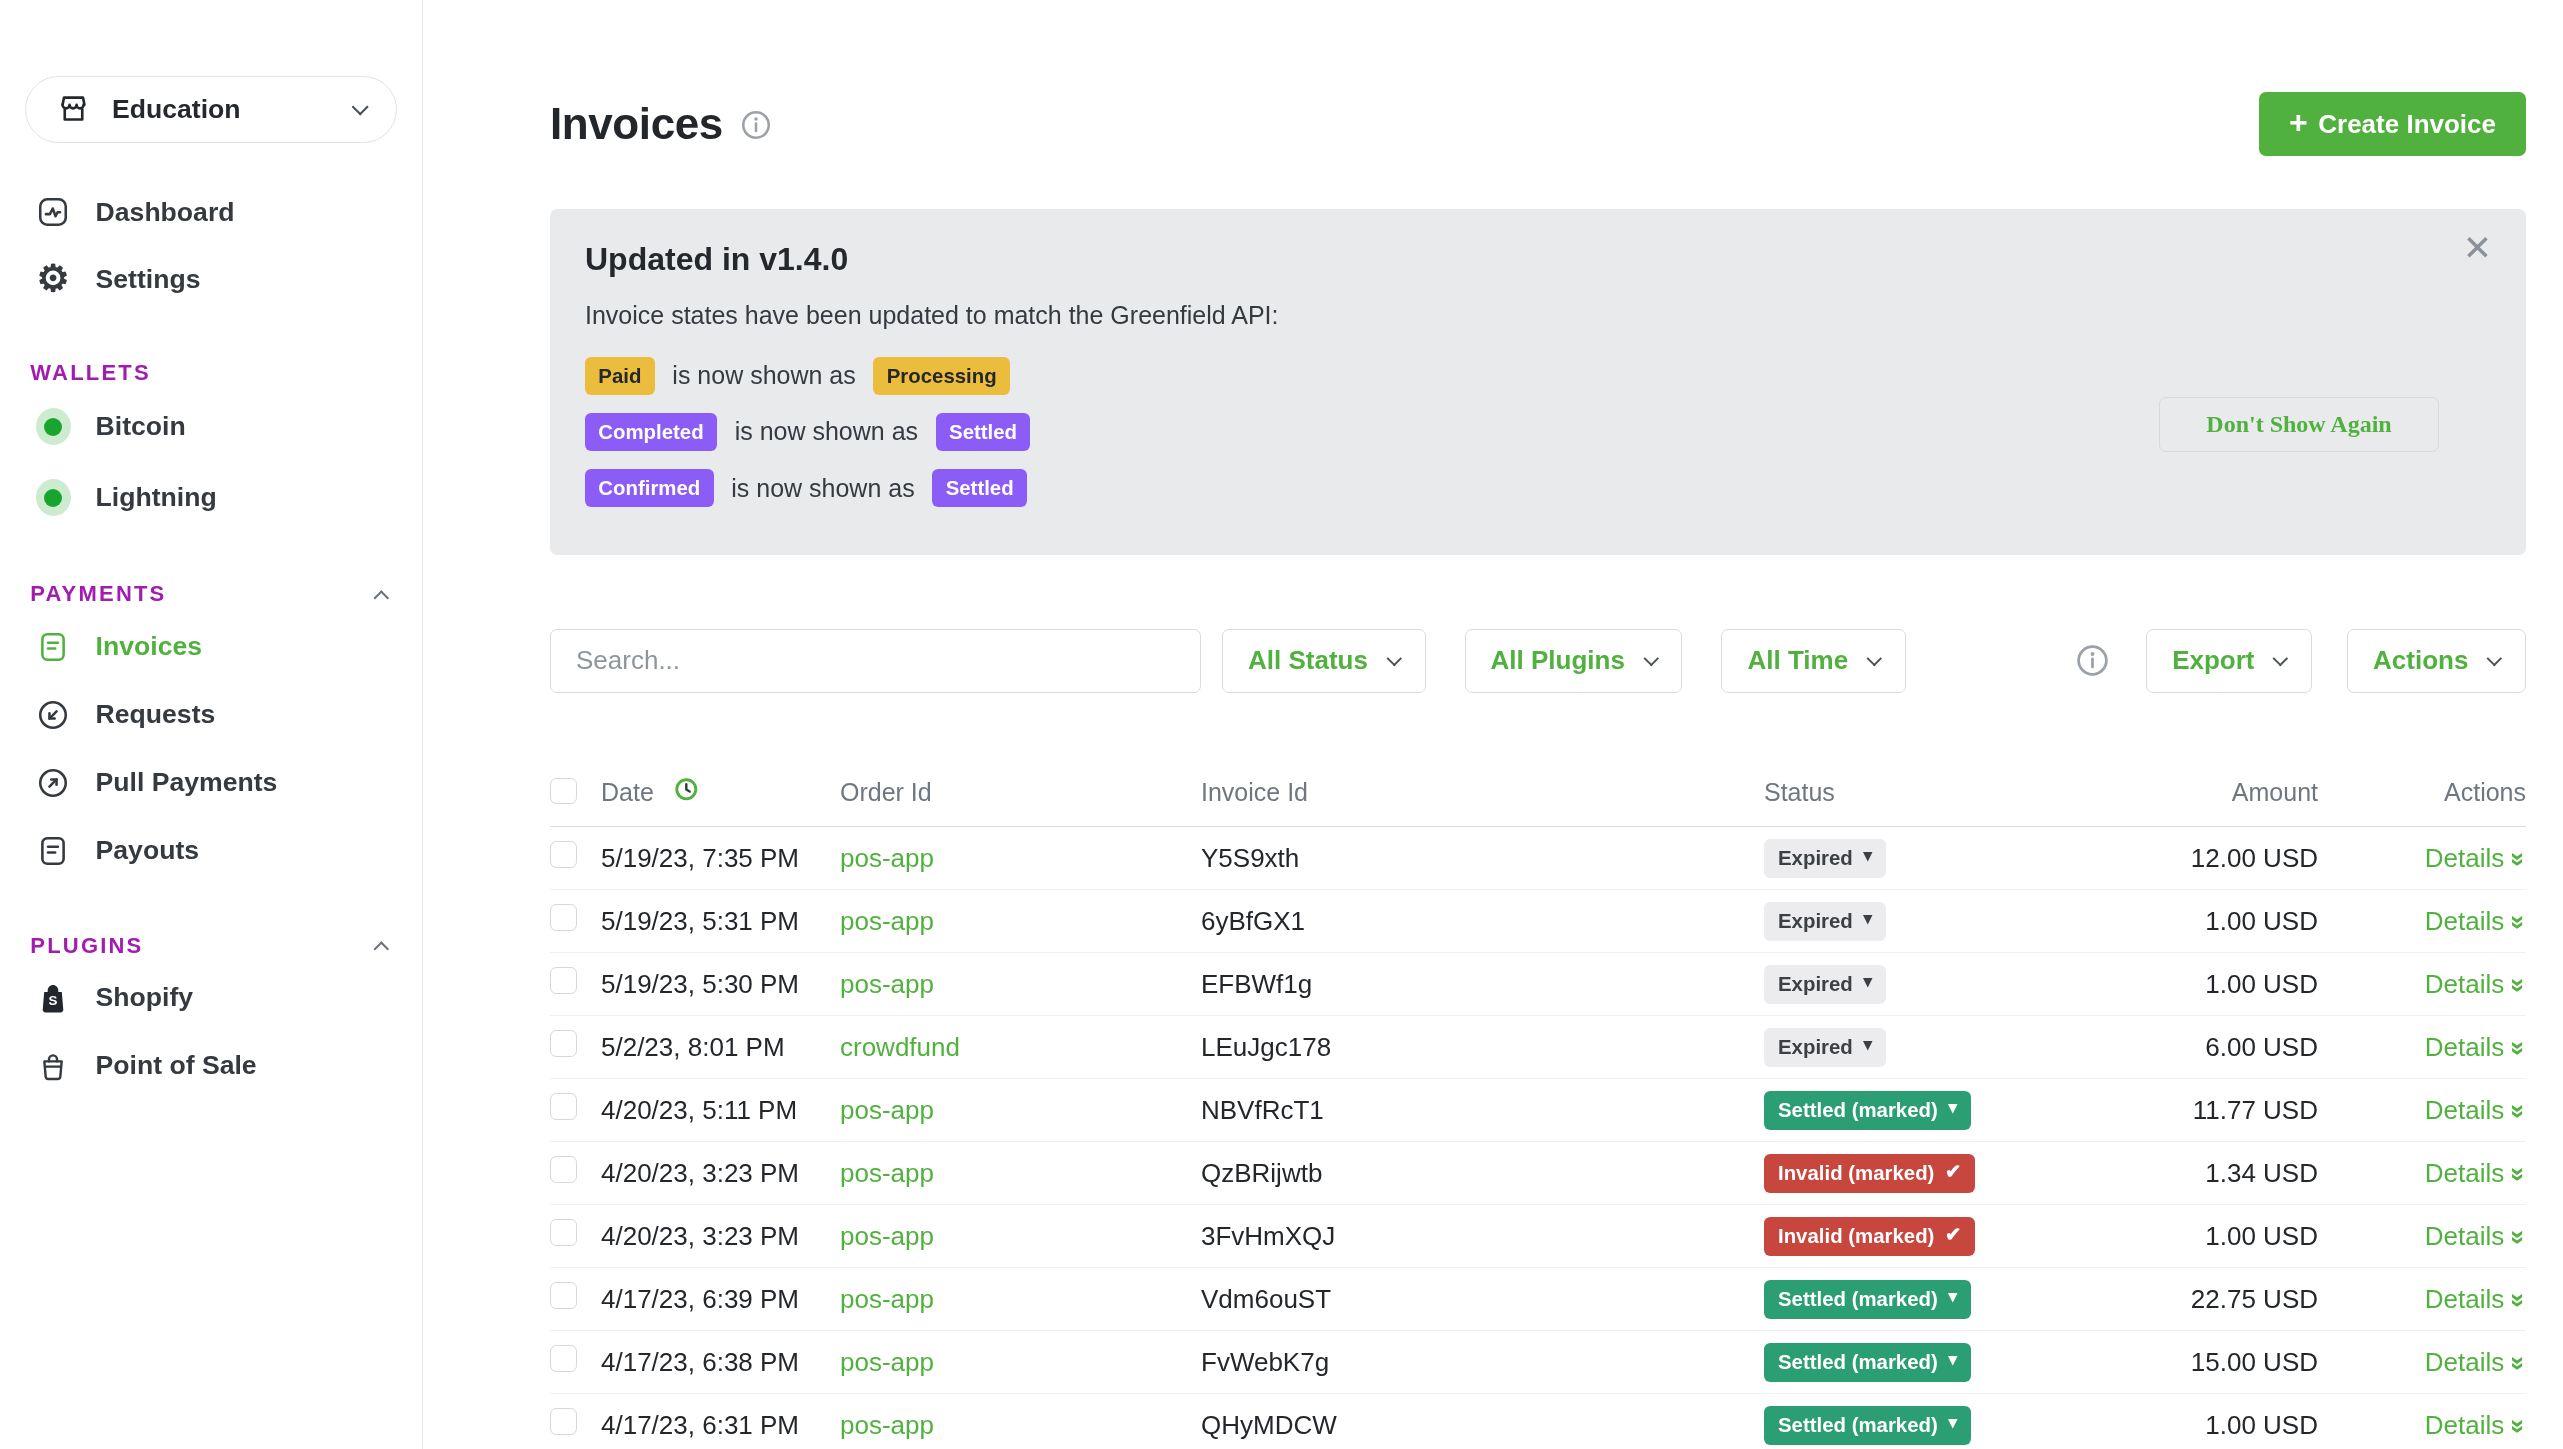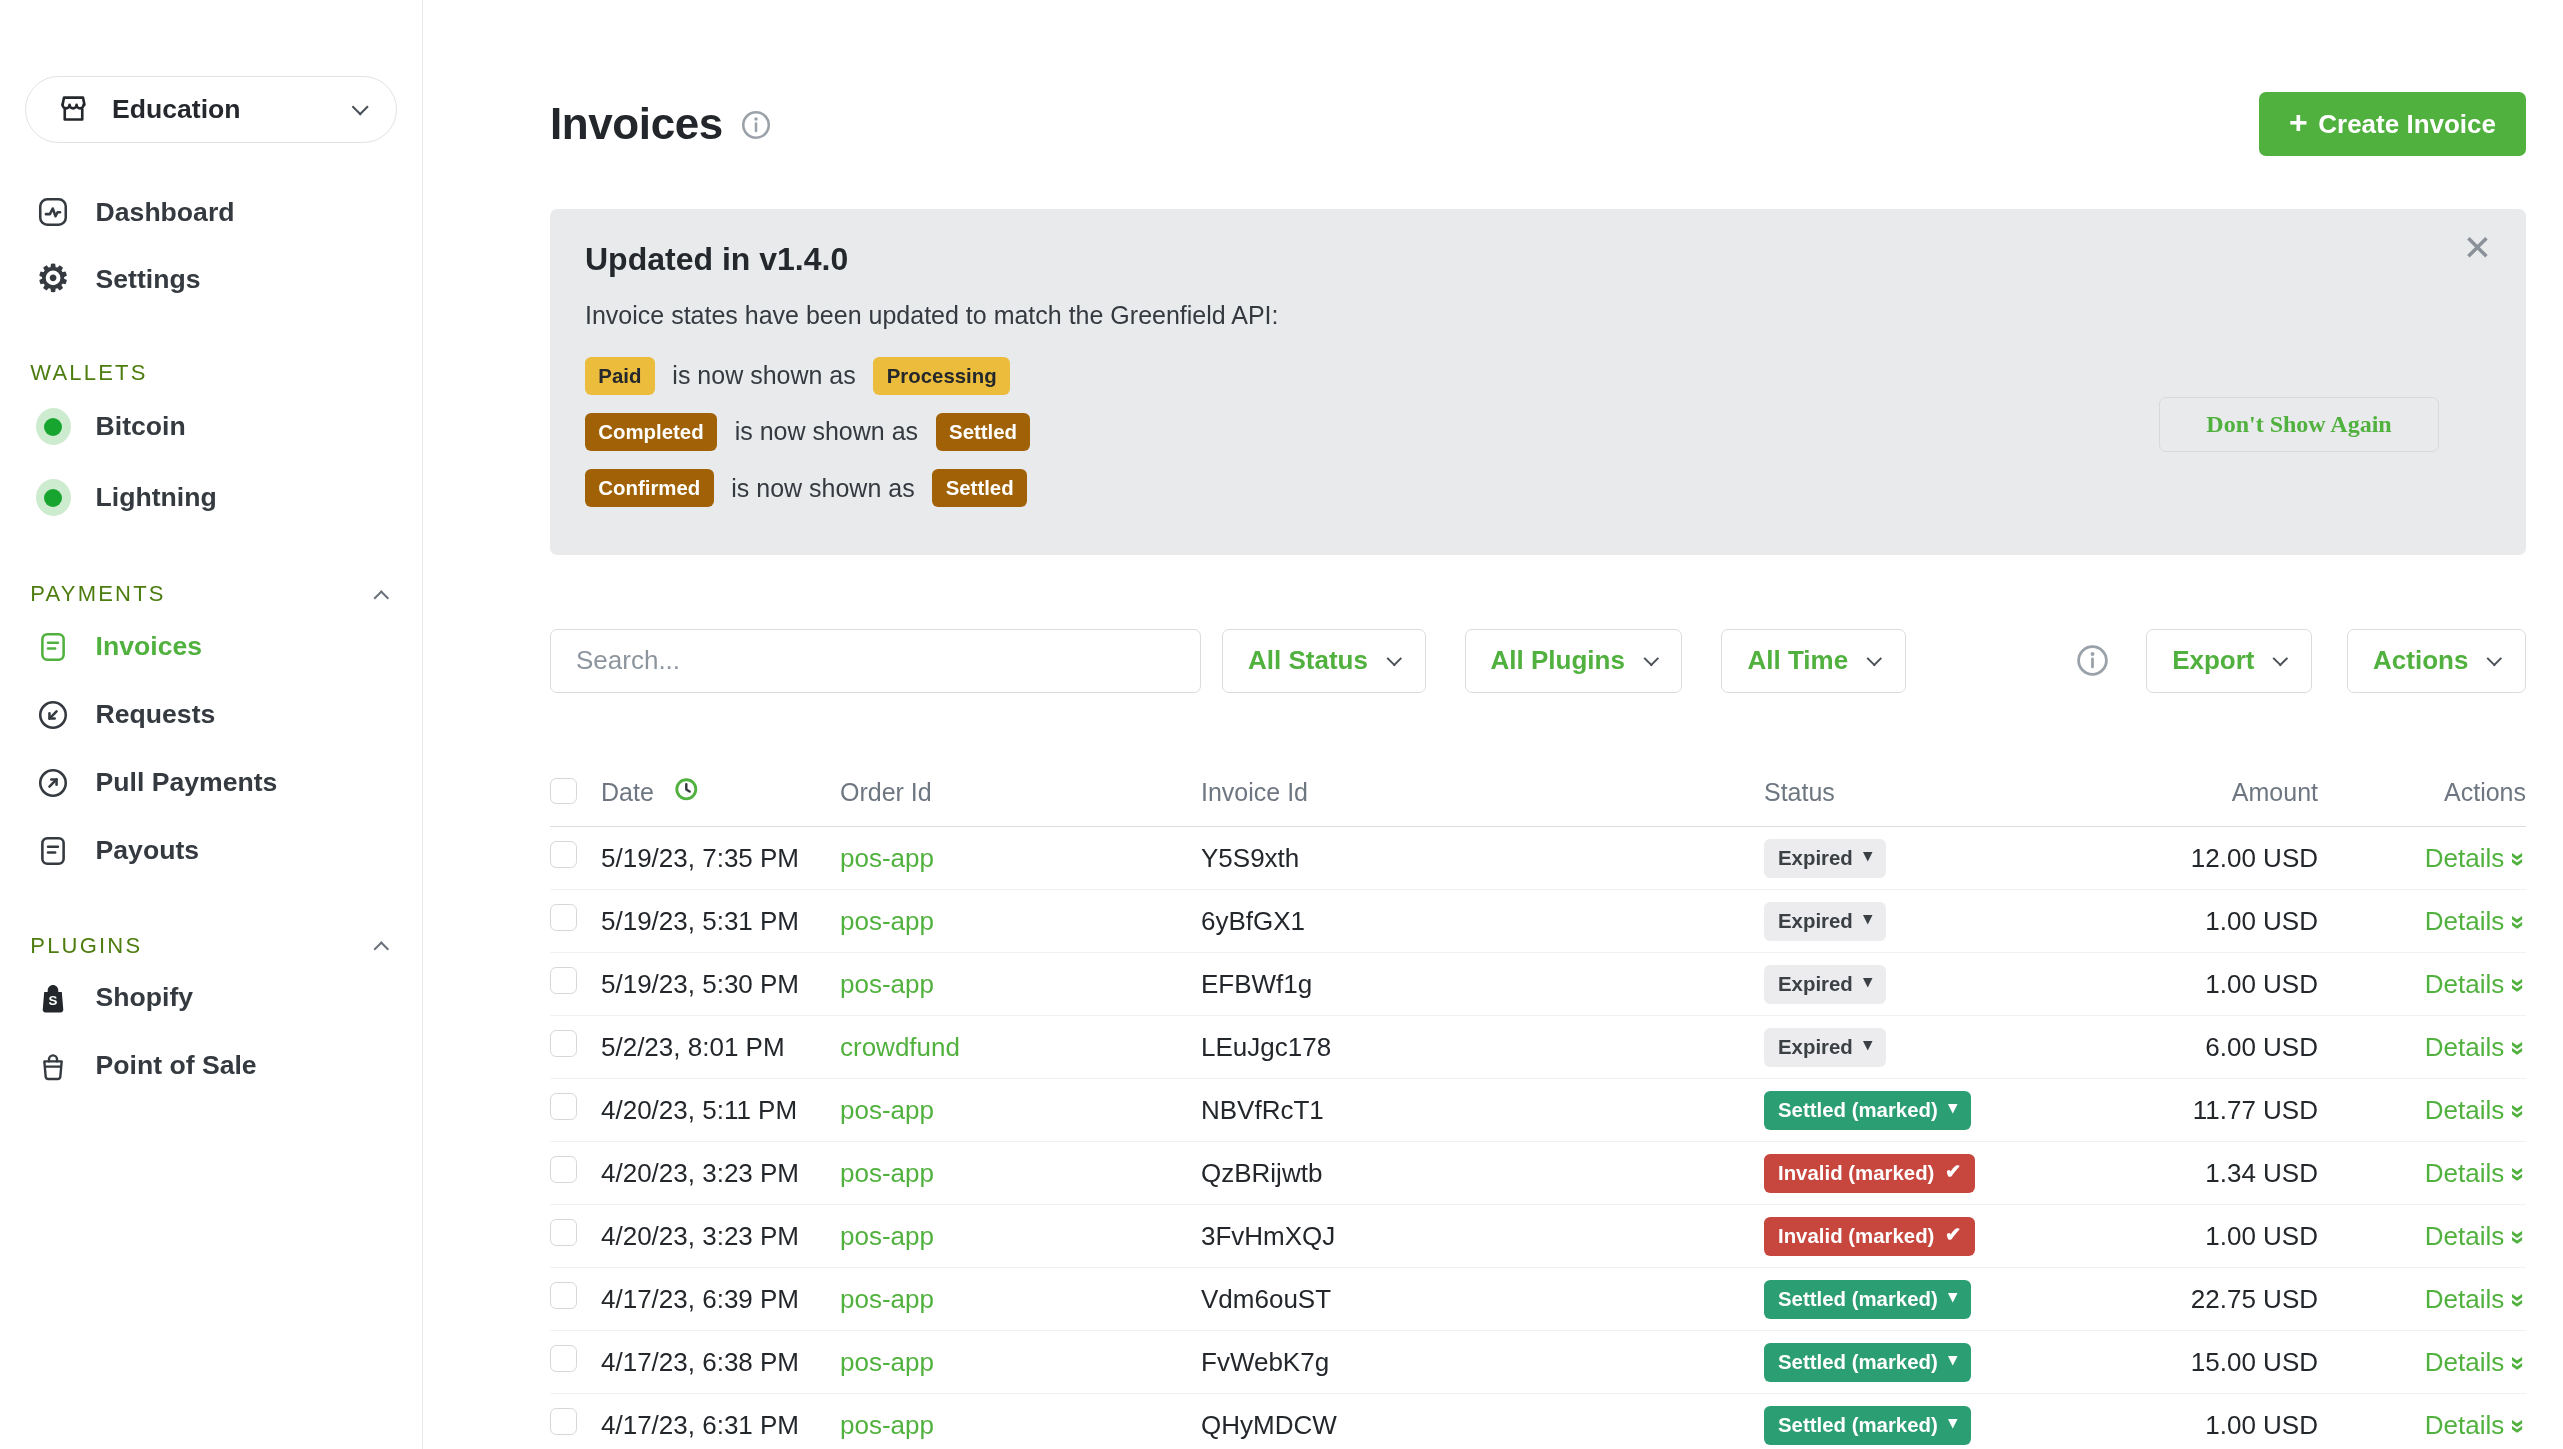--- a/index.html
+++ b/index.html
@@ -18,42 +18,42 @@
   .store-pill .store-label { font-size:26.6px; font-weight:700; color:#24282c; }
   .chev { display:inline-block; width:12.4px; height:12.4px; border-right:2.7px solid #495057; border-bottom:2.7px solid #495057; transform:rotate(45deg); }
   .store-pill .chev { margin-left:auto; margin-top:-5.3px; }
   .chev.up { transform:rotate(-135deg); border-color:#6a727b; margin-top:7px; }
 
   nav { margin-top:35px; }
   .nav-item { display:flex; align-items:center; gap:25px; padding:17px 10.6px; font-size:26.6px; font-weight:700; color:#343a40; cursor:pointer; border-radius:7px; }
   .nav-item .nicon { width:35px; display:flex; justify-content:center; align-items:center; }
   .nav-item.active { color:#51b13e; }
   .gear-glyph { font-size:37px; line-height:32px; color:#343a40; }
-  .section-heading { margin-top:48px; margin-bottom:5.3px; padding:0 10.6px 0 5.3px; display:flex; align-items:center; justify-content:space-between; font-size:22px; font-weight:400; letter-spacing:2.2px; color:#4d7c0f; cursor:default; }
+  .section-heading { margin-top:48px; margin-bottom:5.3px; padding:0 10.6px 0 5.3px; display:flex; align-items:center; justify-content:space-between; font-size:22px; font-weight:700; letter-spacing:2.2px; color:#a21caf; cursor:default; }
   .section-heading .chev { width:10.6px; height:10.6px; cursor:pointer; }
   .wallet-dot { width:37px; height:37px; border-radius:50%; background:#cdebce; display:flex; align-items:center; justify-content:center; }
   .wallet-dot::after { content:""; width:18.6px; height:18.6px; border-radius:50%; background:#17a52f; }
 
   
   main { flex:1; padding:92px 37px 0 127px; position:relative; }
   .page-head { display:flex; align-items:center; margin-bottom:53px; }
   .page-title { font-size:44px; font-weight:700; color:#23272b; letter-spacing:-0.4px; }
   .title-info { margin-left:16px; margin-top:5.3px; cursor:pointer; }
   .create-btn { margin-left:auto; background:#51b13e; color:#fff; border:none; border-radius:7px; height:64px; padding:0 30px; font-size:26px; font-weight:700; font-family:"Liberation Sans",sans-serif; display:flex; align-items:center; gap:10.6px; cursor:pointer; }
   .create-btn .plus { font-size:32px; font-weight:700; line-height:1; margin-top:-3.5px; }
 
   
   .alert { position:relative; background:#e9eaec; border-radius:7px; padding:32px 35px 30px 35px; margin-bottom:74px; }
   .alert-title { font-size:32px; font-weight:700; color:#24282c; margin-bottom:23px; }
   .alert-desc { font-size:25px; color:#343a40; margin-bottom:26.6px; }
   .map-row { display:flex; align-items:center; gap:17.7px; margin-bottom:17.7px; }
   .map-row:last-child { margin-bottom:0; }
   .badge { display:inline-block; font-size:20.4px; font-weight:700; padding:8px 13.3px; border-radius:6.2px; line-height:1.1; }
   .badge.warning { background:#ecbc3d; color:#24282c; }
-  .badge.success { background:#a16207; color:#fff; }
+  .badge.success { background:#8b5cf6; color:#fff; }
   .map-text { font-size:25px; color:#343a40; }
   .alert-close { position:absolute; top:21px; right:34px; font-size:35px; color:#8b9199; cursor:pointer; line-height:1; font-weight:400; }
   .dismiss-btn { position:absolute; top:188px; right:87px; width:280px; height:55px; border:0.9px solid #d6dadd; border-radius:7px; background:transparent; color:#51b13e; font-size:24px; font-weight:700; font-family:Liberation Serif, serif; cursor:pointer; }
 
   
   .filters { display:flex; align-items:center; margin-bottom:83px; }
   .search-input { width:651px; height:64px; border:0.9px solid #d9dde0; border-radius:7px; padding:0 25px; font-size:26px; color:#23272b; font-family:"Liberation Sans",sans-serif; outline:none; }
   .search-input::placeholder { color:#8d959e; }
   .drop-btn { height:64px; background:#fff; border:0.9px solid #d9dde0; border-radius:7px; display:flex; align-items:center; gap:21px; padding:0 25px; font-size:26px; font-weight:700; color:#51b13e; cursor:pointer; }
   .drop-btn .chev { width:10.6px; height:10.6px; margin-top:-5.3px; }

